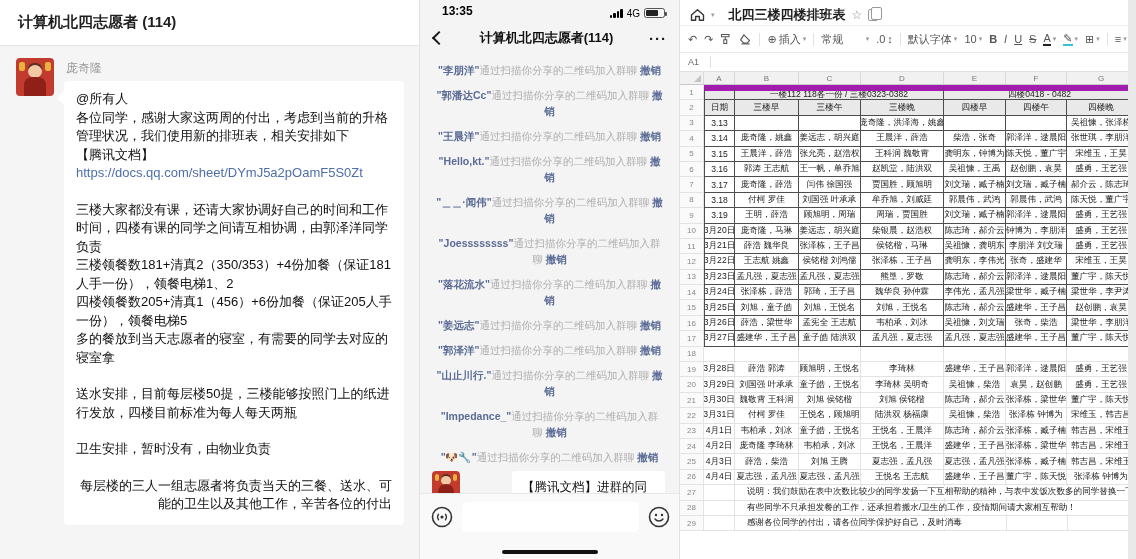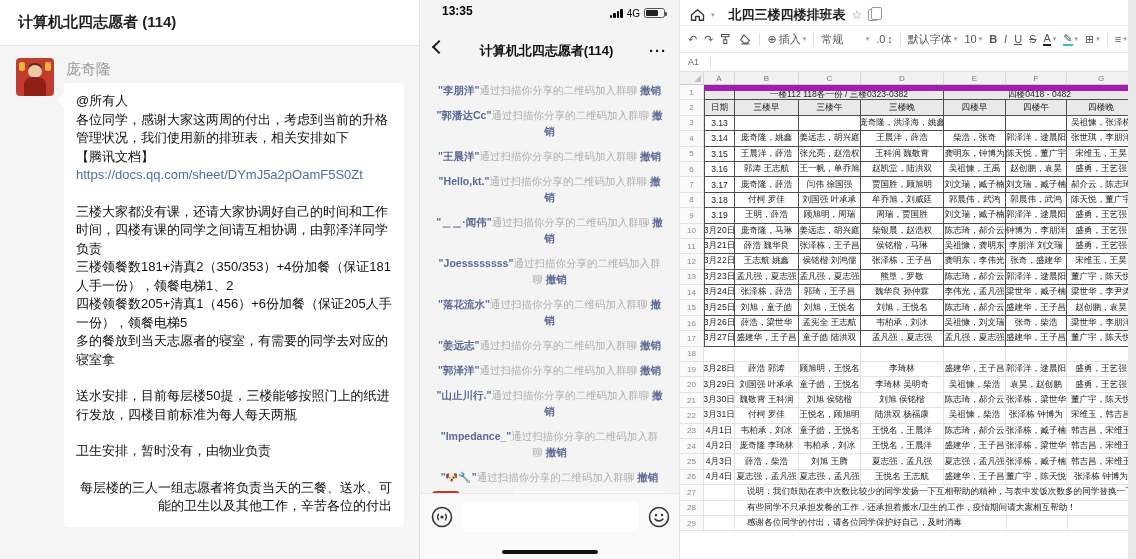--- a/index.html
+++ b/index.html
@@ -13,39 +13,39 @@
   .left-title { font-size:15px; font-weight:bold; color:#1f1f1f; }
   .chat-area { padding:12px 14px 0 16px; }
   .msg-row { display:flex; }
   .avatar { width:38px; height:38px; border-radius:4px; background:#c23b2e; flex:0 0 38px; position:relative; overflow:hidden; }
   .avatar .head { position:absolute; left:12px; top:7px; width:14px; height:13px; border-radius:50%; background:#f2c9a4; }
   .avatar .hair { position:absolute; left:12px; top:5px; width:14px; height:6px; border-radius:7px 7px 0 0; background:#5a2e23; }
   .avatar .body { position:absolute; left:8px; top:19px; width:22px; height:19px; border-radius:8px 8px 0 0; background:#8f2018; }
   .avatar .arm-l,.avatar .arm-r { position:absolute; top:4px; width:6px; height:9px; background:#e8b23c; border-radius:2px; }
   .avatar .arm-l { left:3px; } .avatar .arm-r { right:3px; }
   .msg-col { margin-left:10px; flex:1; }
-  .sender-name { font-size:15px; color:#9a9a9a; margin:2px 0 4px 2px; }
+  .sender-name { font-size:12px; color:#9a9a9a; margin:2px 0 4px 2px; }
   .bubble { background:#fff; border-radius:4px; padding:9px 12px 11px 12px; max-width:340px; position:relative; }
   .bubble:before { content:""; position:absolute; left:-5px; top:12px; width:10px; height:10px; background:#fff; transform:rotate(45deg); }
   .bubble p { font-size:13px; line-height:18.5px; color:#111; white-space:pre-line; word-break:break-all; margin-bottom:18px; }
   .bubble p:last-child { margin-bottom:0;text-align:right; }
   .bubble p.link { color:#4e6ea8; margin-top:-18px; }
 
   
   .phone-panel { width:260px; height:559px; background:#f4f4f4; position:relative; border-right:1px solid #e2e2e2; overflow:hidden; }
   .status-bar { height:22px; display:flex; padding:4px 14px 0 22px; }
   .status-time { font-size:12px; font-weight:bold; color:#000; flex:1; }
   .status-right { display:flex; align-items:center; gap:4px; }
   .sig { display:flex; align-items:flex-end; gap:1px; }
   .sig i { width:2.5px; background:#000; border-radius:1px; display:block; }
   .net-label { font-size:10px; color:#000; }
   .battery { width:21px; height:10px; border:1px solid #555; border-radius:2.5px; position:relative; }
   .battery:after { content:""; position:absolute; right:-3px; top:2.5px; width:2px; height:4px; background:#555; border-radius:0 1px 1px 0; }
   .battery i { position:absolute; left:1px; top:1px; bottom:1px; width:12px; background:#222; border-radius:1px; }
-  .nav-bar { height:32px; display:flex; padding:0 12px;margin-top:20px; }
+  .nav-bar { height:32px; display:flex; align-items:center; padding:0 12px; }
   .nav-title { flex:1; text-align:center; font-size:13px; font-weight:bold; color:#111; }
   .back-chevron { width:10px; height:10px; border-left:2px solid #1a1a1a; border-bottom:2px solid #1a1a1a; transform:rotate(45deg); margin-left:2px; }
   .more-dots { font-size:15px; color:#1a1a1a; letter-spacing:1px; font-weight:bold; }
   .notif-list { margin-top:8px; display:flex; flex-direction:column; gap:9px; padding:0 16px; }
   .notif { text-align:center; font-size:10.5px; line-height:16px; color:#aeaeae; }
   .notif .nm { color:#5b6b95; font-weight:bold; }
   .notif .rv { color:#5b6b95; font-weight:bold; margin-left:3px; }
   .phone-last-msg { display:flex; padding:6px 14px 0 12px;gap:44px; }
   .avatar.small { width:28px; height:28px; flex:0 0 28px; }
   .avatar.small .head{ left:9px; top:5px; width:10px; height:9px; }

